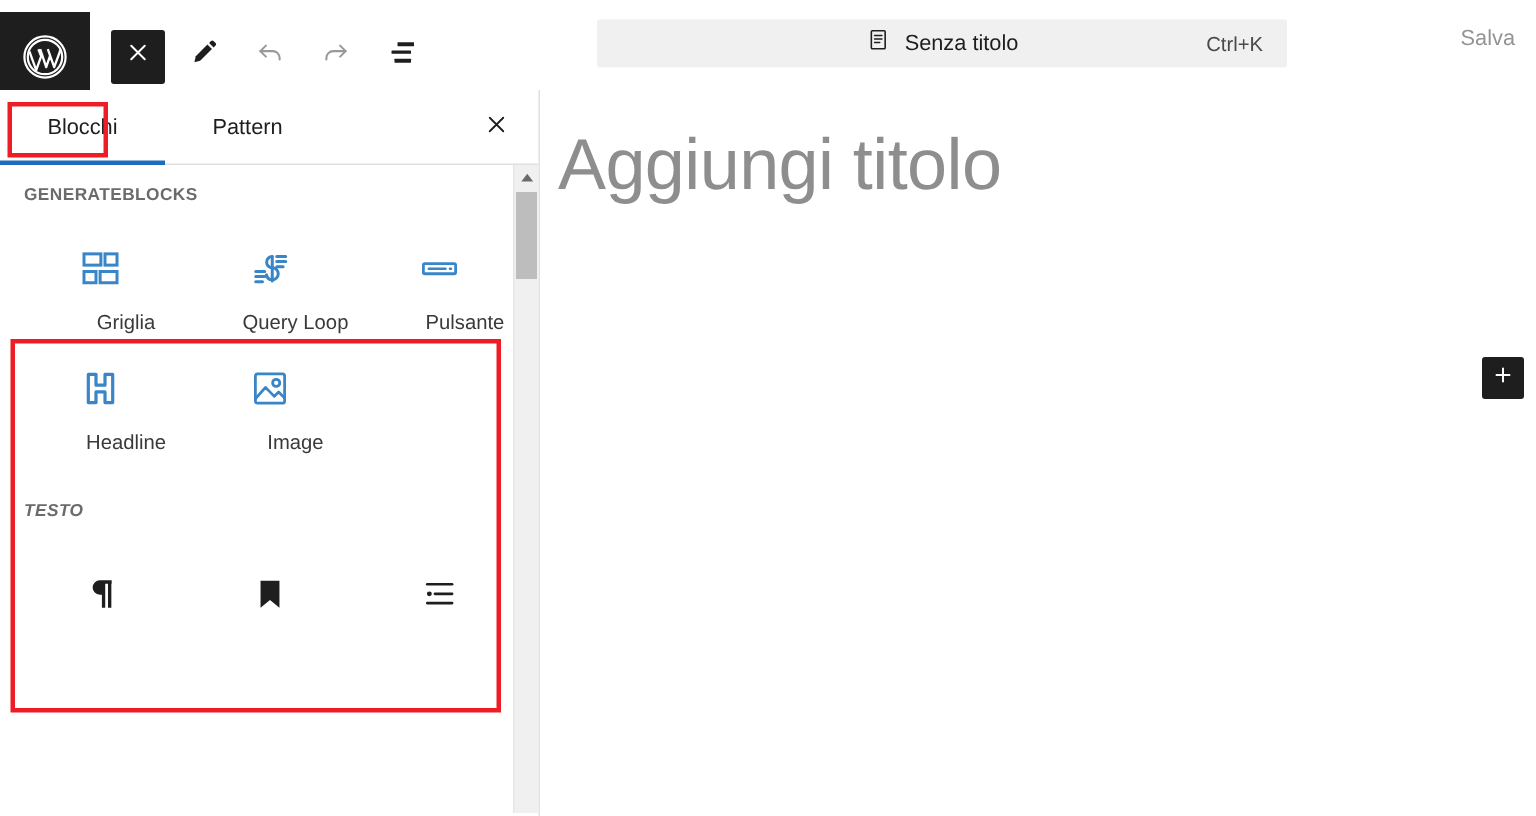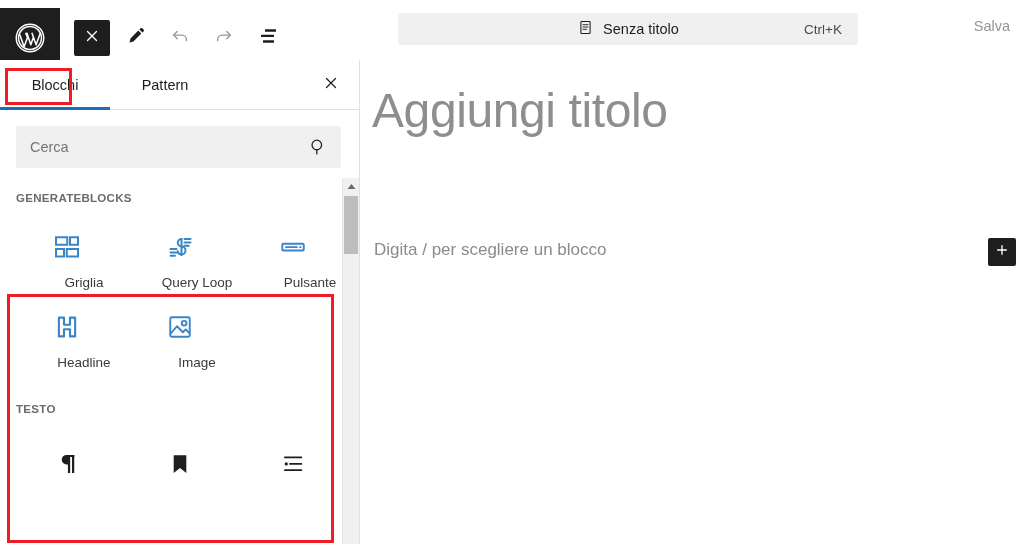--- a/index.html
+++ b/index.html
@@ -395,31 +395,20 @@
       <div class="tab-close">
         <span>
           <svg width="18" height="18" viewBox="0 0 24 24" fill="none" stroke="#1e1e1e" stroke-width="1.6" stroke-linecap="round">
             <path d="M6 6 L18 18 M18 6 L6 18"></path>
           </svg>
         </span>
       </div>
       <div class="annot" id="annot-tab"></div>
     </div>
 
-    <div class="search-wrap">
-      <div class="search-field">
-        <span class="search-placeholder">Cerca</span>
-        <span class="search-icon">
-          <svg width="22" height="22" viewBox="0 0 24 24" fill="none" stroke="#1e1e1e" stroke-width="1.4">
-            <circle cx="10.7" cy="9.8" r="5.2"></circle>
-            <path d="M10.7 15 V19.5" stroke-linecap="round"></path>
-          </svg>
-        </span>
-      </div>
-    </div>
 
     <div class="scroll-area">
 
       <div class="category-title">GENERATEBLOCKS</div>
 
       <div class="block-grid">
 
         <div class="block-item">
           <span class="block-icon">
             <svg width="30" height="30" viewBox="0 0 24 24" fill="none" stroke="#3a85c8" stroke-width="1.6">
@@ -472,21 +461,21 @@
               <circle cx="15.3" cy="9" r="1.9"></circle>
               <path d="M4.4 17.3 L9.6 11.4 L14.3 16.2 L16.6 13.9 L19.7 17" stroke-linejoin="round" stroke-linecap="round"></path>
             </svg>
           </span>
           <span class="block-label">Image</span>
         </div>
       </div>
 
       <div class="annot" id="annot-cat"></div>
 
-      <div class="category-title" style="padding-top:28px;">TESTO</div>
+      <div class="category-title" style="padding-top:28px;font-style:italic;">TESTO</div>
 
       <div class="block-grid text-grid" style="margin-top:18px;">
 
         <div class="block-item">
           <span class="block-icon">
             <svg width="28" height="28" viewBox="0 0 24 24" fill="#1e1e1e">
               <path d="M18.4 4.2 H11.6 a4.1 4.1 0 0 0 0 8.2 h1.2 v7.4 h1.9 V6.1 h1.6 v13.7 h1.9 V6.1 h0.2 z"></path>
             </svg>
           </span>
           <span class="block-label"></span>
@@ -521,21 +510,20 @@
             </svg>
         </div>
         <div class="sb-thumb"></div>
 
       </div>
     </div>
   </div>
 
   <div class="canvas">
     <div class="post-title">Aggiungi titolo</div>
-    <div class="block-placeholder">Digita / per scegliere un blocco</div>
     <div class="add-block-btn">
       <span>
         <svg width="16" height="16" viewBox="0 0 24 24" fill="none" stroke="#ffffff" stroke-width="2" stroke-linecap="round">
           <path d="M12 5.5 V18.5 M5.5 12 H18.5"></path>
         </svg>
       </span>
     </div>
   </div>
 </div>
 

